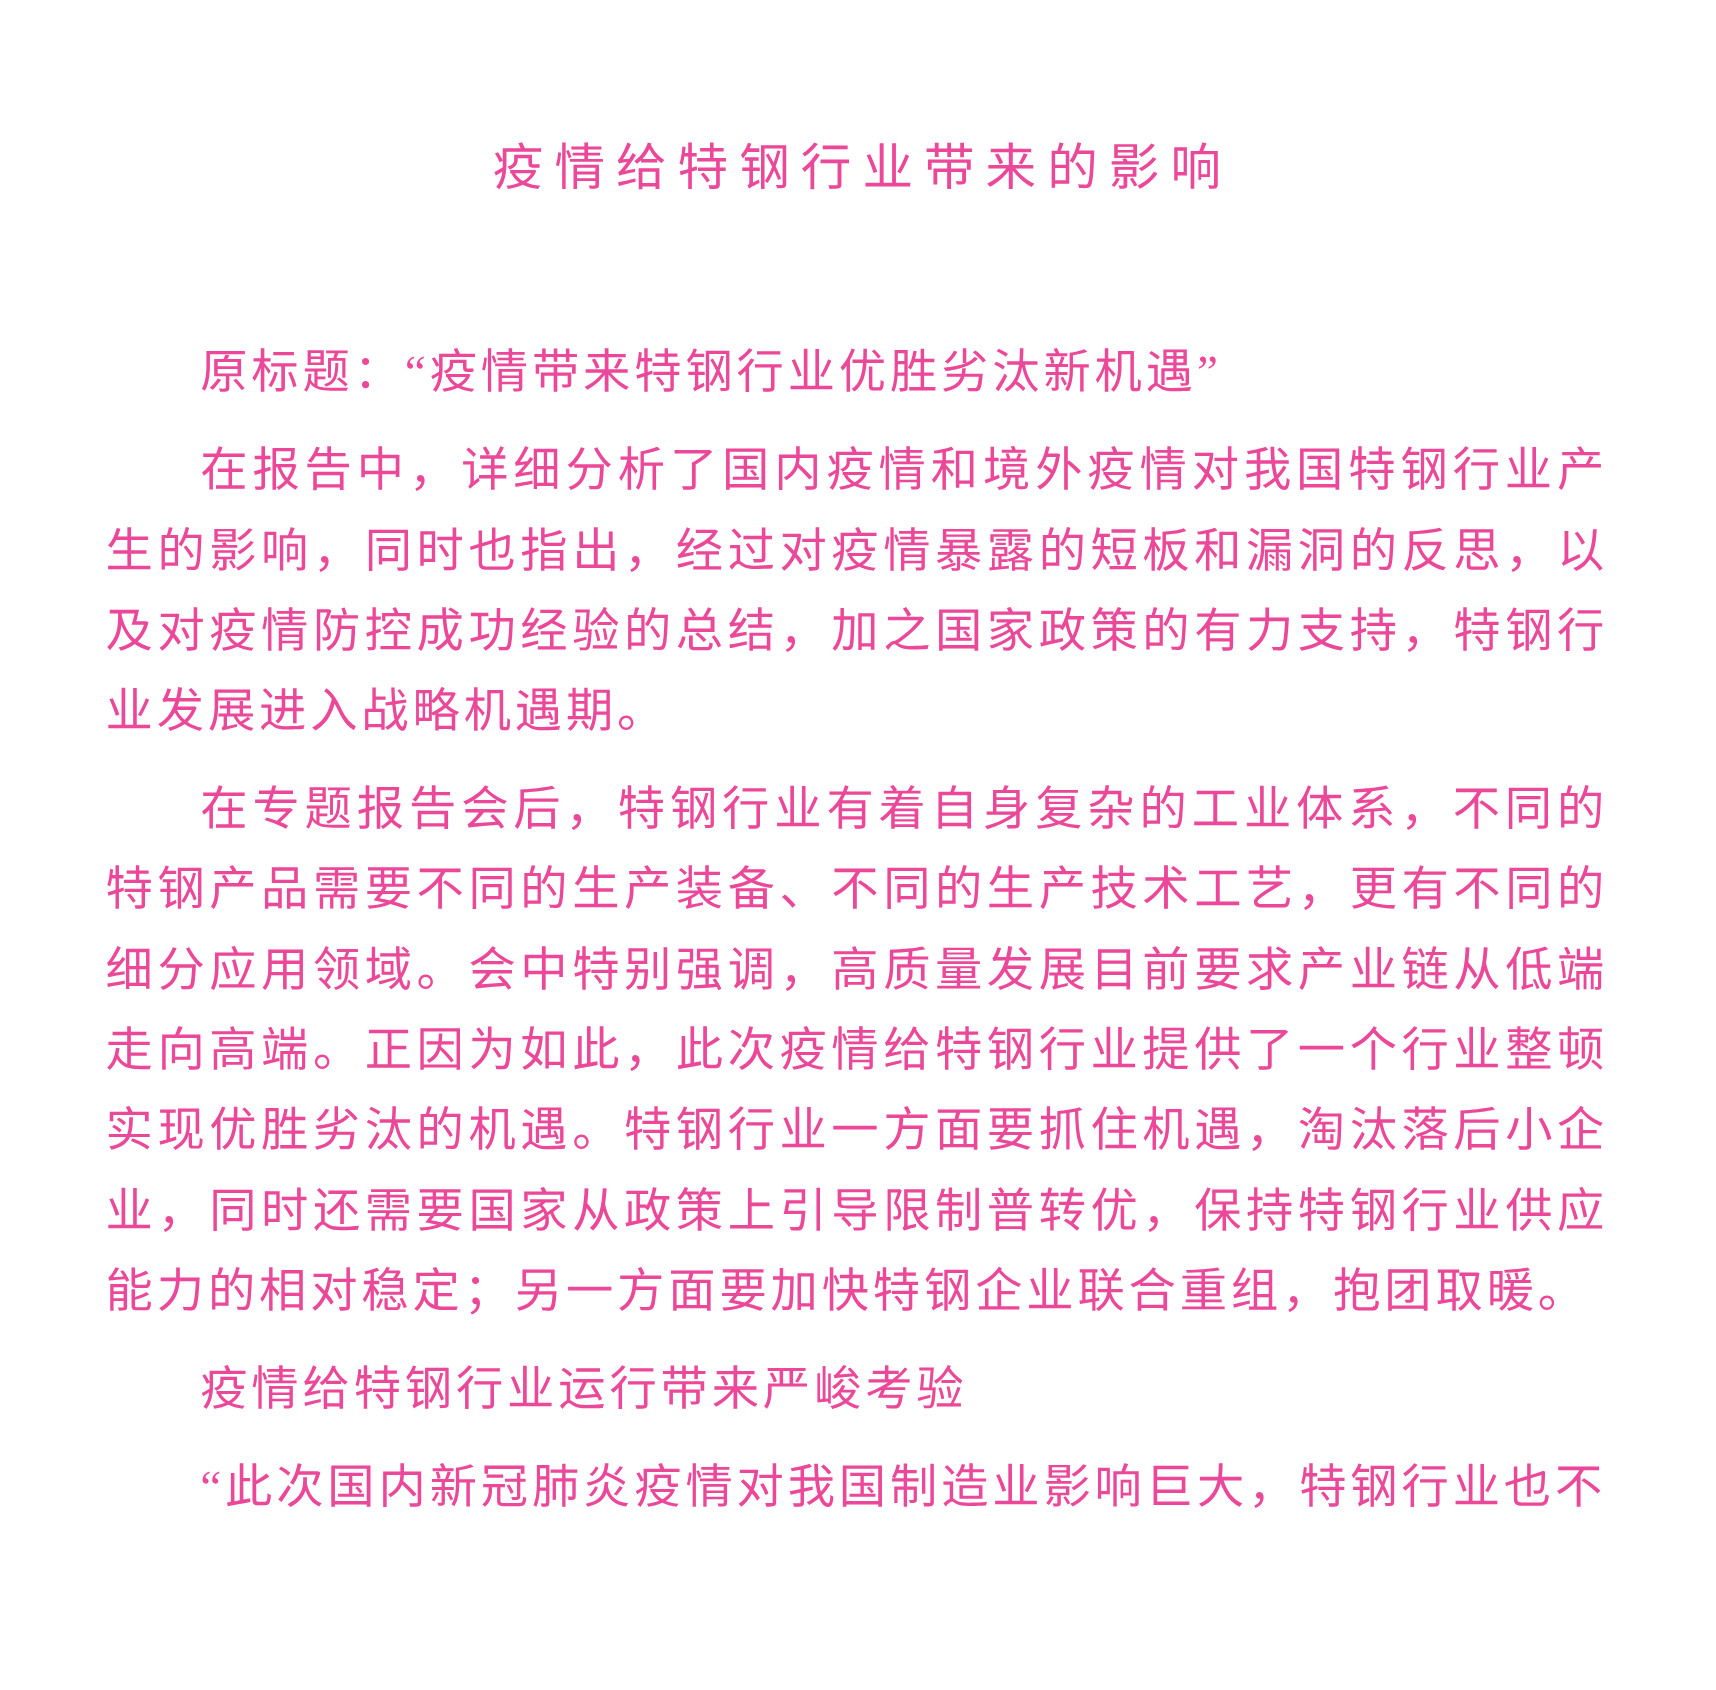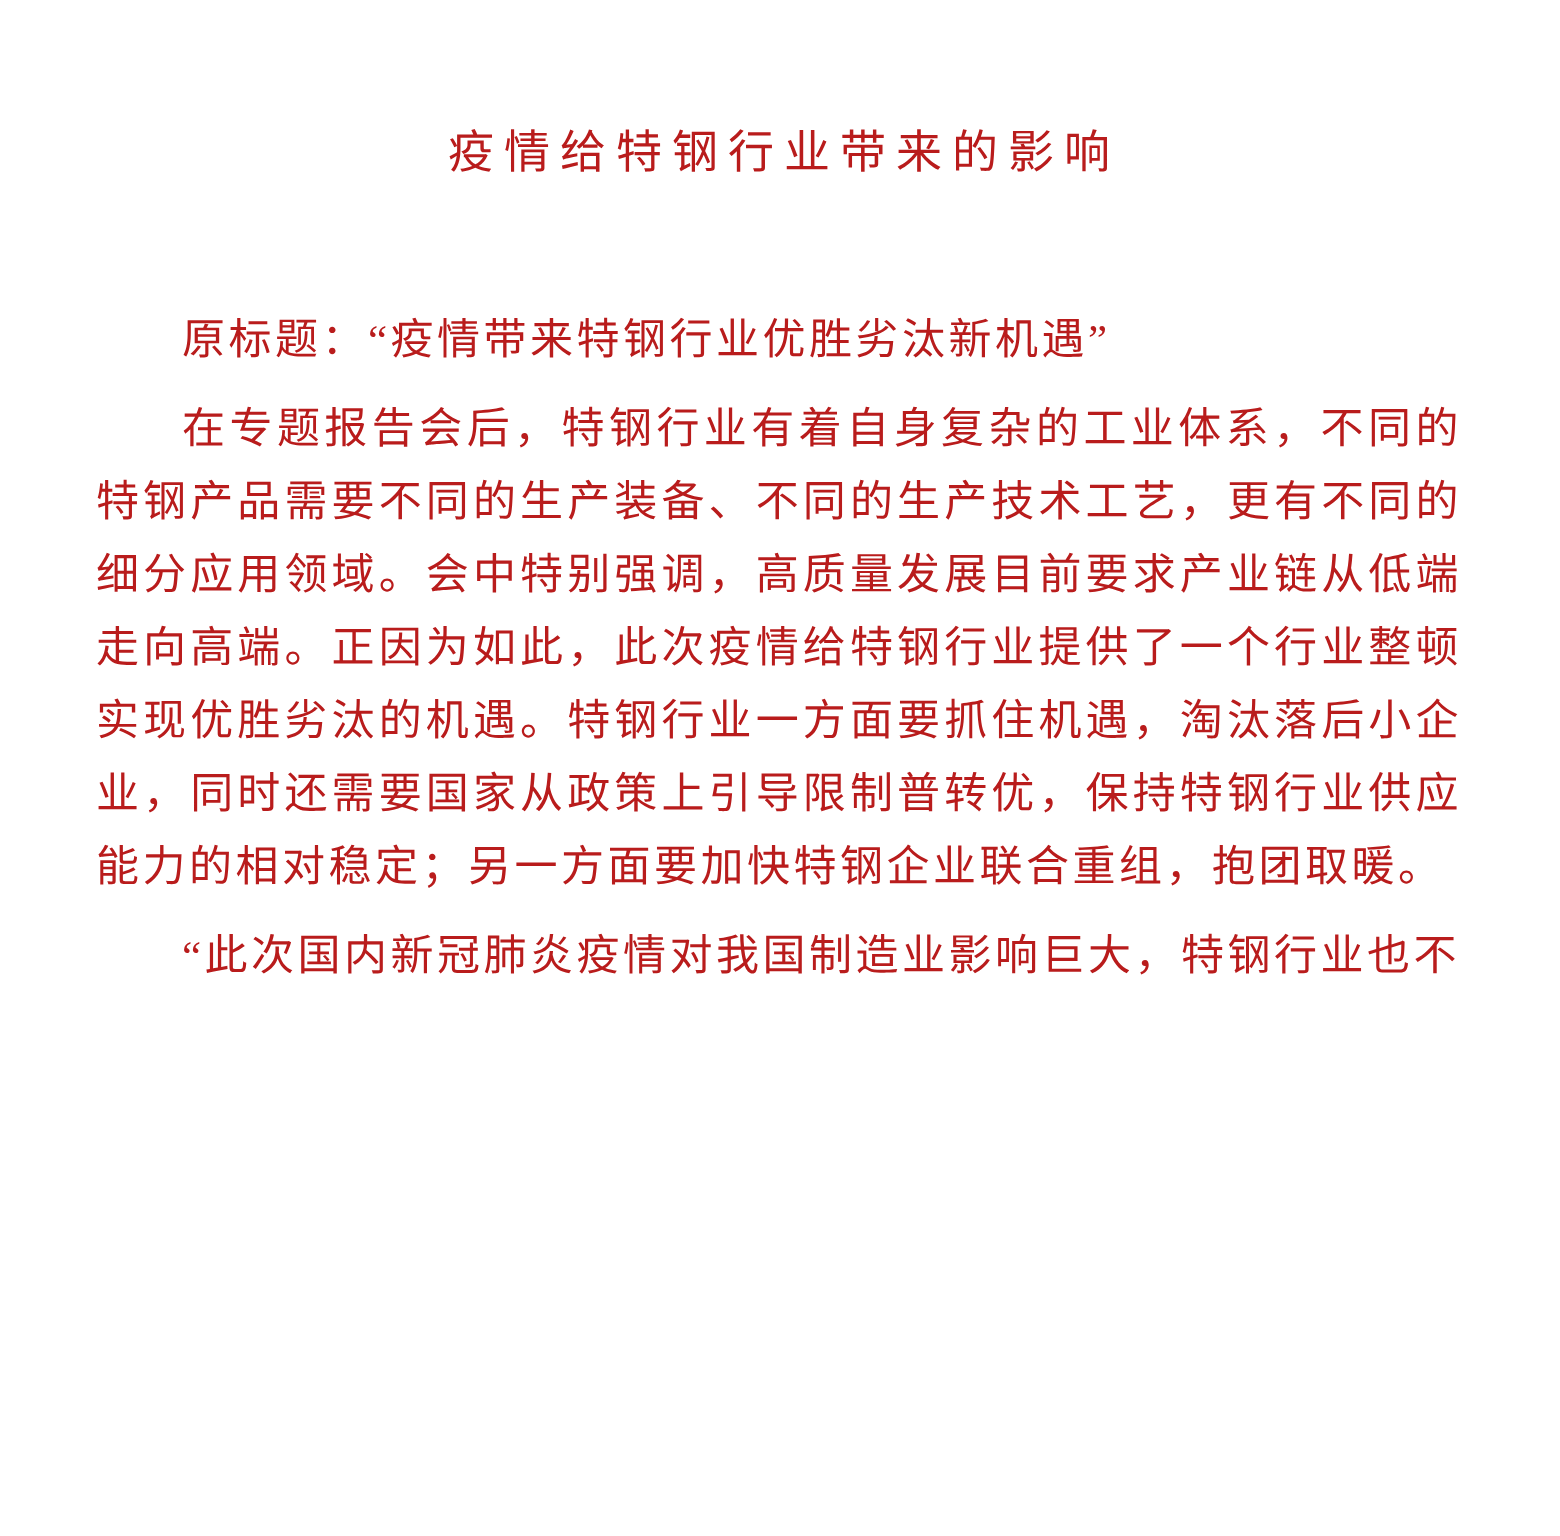--- a/index.html
+++ b/index.html
@@ -5,21 +5,21 @@
   html, body {
     margin: 0;
     padding: 0;
     background: #ffffff;
   }
   .page {
     position: relative;
     width: 1560px;
     height: 1536px;
     background: #ffffff;
-    color: #b91c1c;
+    color: #ec4899;
     overflow: hidden;
     box-sizing: border-box;
     padding: 125px 82px 0 80px;
     font-family: "Liberation Serif", "DejaVu Serif", serif;
   }
   .doc-title {
     margin: 0;
     text-align: center;
     font-size: 46px;
     font-weight: normal;
@@ -43,16 +43,18 @@
   }
 </style>
 </head>
 <body>
 
 <div class="page">
   <h1 class="doc-title">疫情给特钢行业带来的影响</h1>
 
   <div class="doc-body">
     <p>原标题：“疫情带来特钢行业优胜劣汰新机遇”</p>
+    <p>在报告中，详细分析了国内疫情和境外疫情对我国特钢行业产生的影响，同时也指出，经过对疫情暴露的短板和漏洞的反思，以及对疫情防控成功经验的总结，加之国家政策的有力支持，特钢行业发展进入战略机遇期。</p>
     <p>在专题报告会后，特钢行业有着自身复杂的工业体系，不同的特钢产品需要不同的生产装备、不同的生产技术工艺，更有不同的细分应用领域。会中特别强调，高质量发展目前要求产业链从低端走向高端。正因为如此，此次疫情给特钢行业提供了一个行业整顿实现优胜劣汰的机遇。特钢行业一方面要抓住机遇，淘汰落后小企业，同时还需要国家从政策上引导限制普转优，保持特钢行业供应能力的相对稳定；另一方面要加快特钢企业联合重组，抱团取暖。</p>
+    <p>疫情给特钢行业运行带来严峻考验</p>
     <p>“此次国内新冠肺炎疫情对我国制造业影响巨大，特钢行业也不</p>
   </div>
 </div>
 
 </body></html>

